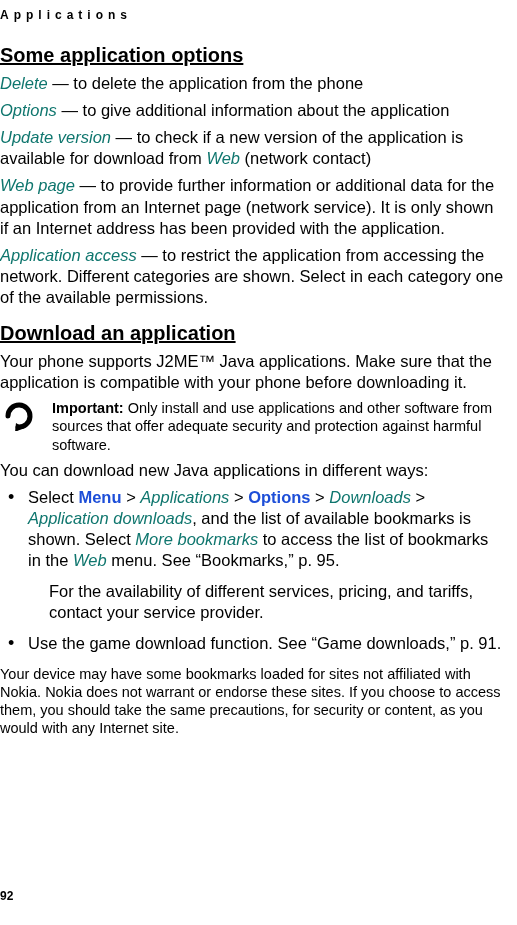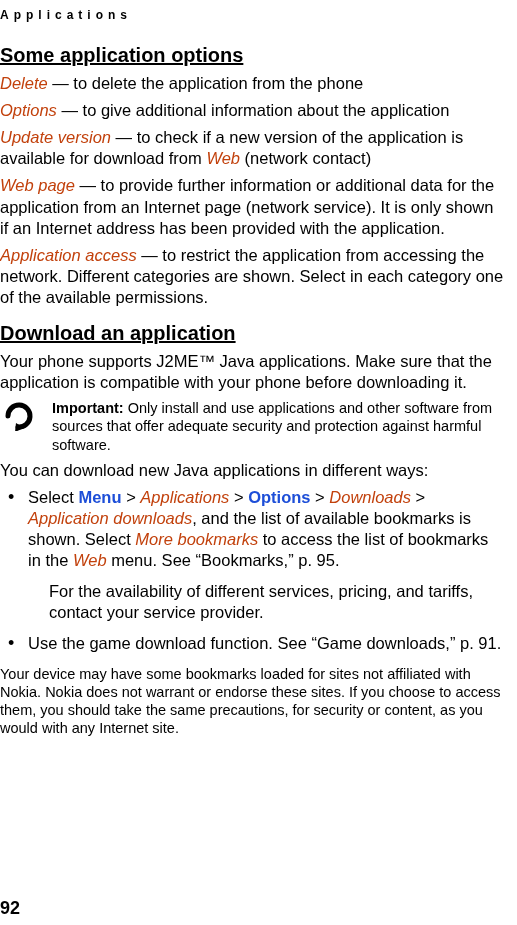--- a/index.html
+++ b/index.html
@@ -23,21 +23,21 @@
     font-weight: 700;
     text-decoration: underline;
     margin-bottom: 6px;
     margin-top: 10px;
   }
   .para {
     font-size: 16.5px;
     line-height: 1.28;
     margin-bottom: 6px;
   }
-  .term { color: #c2410c; font-style: italic; }
+  .term { color: #0f766e; font-style: italic; }
   .menu-bold { color: #1d4ed8; font-weight: 700; }
   .note-wrap {
     display: flex;
     gap: 16px;
     margin: 4px 0 6px 2px;
   }
   .note-icon {
     flex: 0 0 34px;
     padding-top: 2px;
   }
@@ -68,23 +68,23 @@
     margin-top: 10px;
     margin-left: 21px;
   }
   .fineprint {
     font-size: 14.5px;
     line-height: 1.25;
     margin-top: 2px;
   }
   .pagenum {
     position: absolute;
-    bottom: 6px;
+    bottom: 22px;
     left: 0;
-    font-size: 18px;
+    font-size: 12px;
     font-weight: 600;
   }
 </style>
 </head>
 <body>
 
 <div class="chapter">Applications</div>
 
 <div class="h2">Some application options</div>
 

